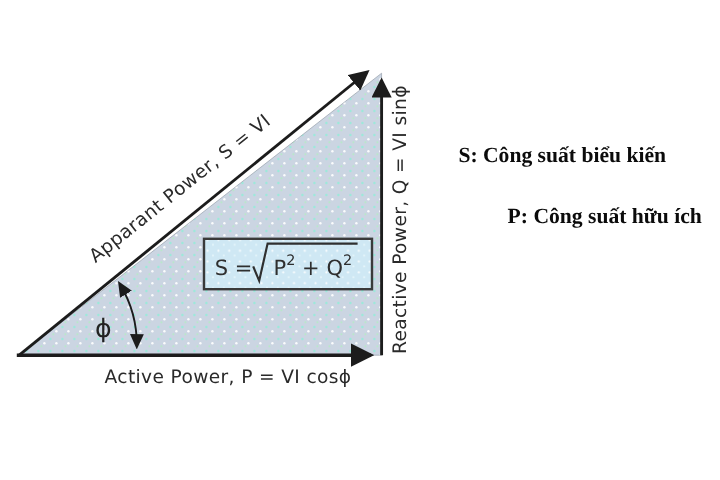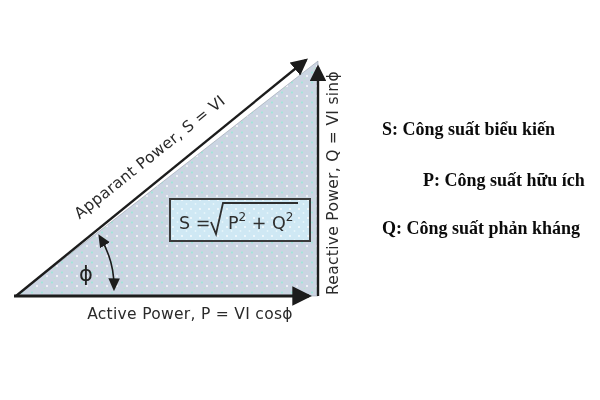--- a/index.html
+++ b/index.html
@@ -108,16 +108,15 @@
       <text x="179" y="229" class="formula-text">S =</text>
 
       <path d="M 211 222 L 216 234 L 223 203 L 298 203" fill="none" stroke="#2f2f2f" stroke-width="1.8" stroke-linejoin="miter"></path>
       <text x="228" y="229" class="formula-text"><tspan>P</tspan><tspan dy="-8" class="formula-sup">2</tspan><tspan dy="8" class="formula-text"> + </tspan><tspan>Q</tspan><tspan dy="-8" class="formula-sup">2</tspan></text>
     </g>
   </svg>
 
   <div class="legend">
     <div class="legend-item">S: Công suất biểu kiến</div>
     <div class="legend-item">P: Công suất hữu ích</div>
-    <div class="legend-item">Q: Công suất phản kháng</div>
   </div>
 
 </div>
 
 </body></html>

